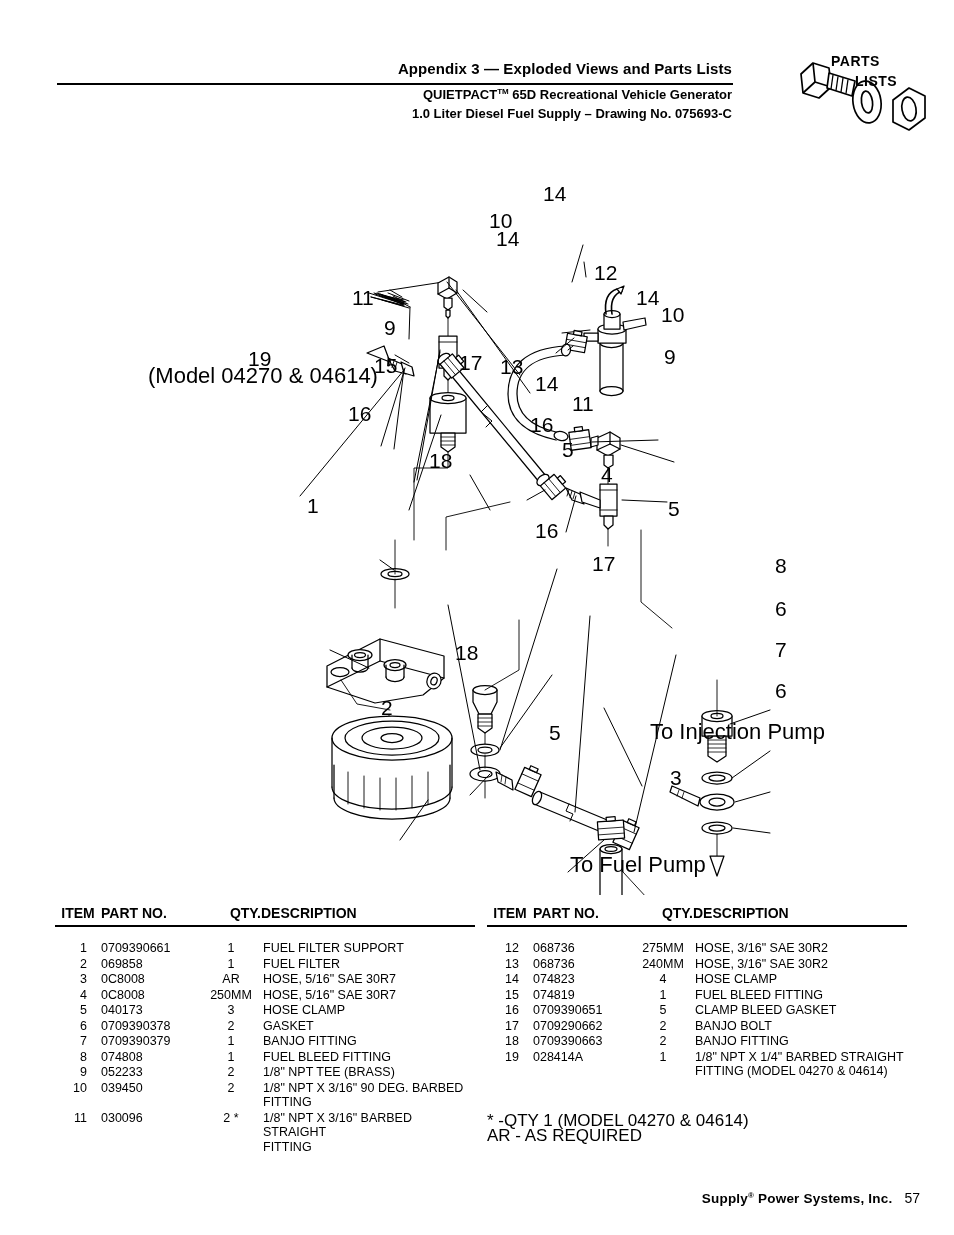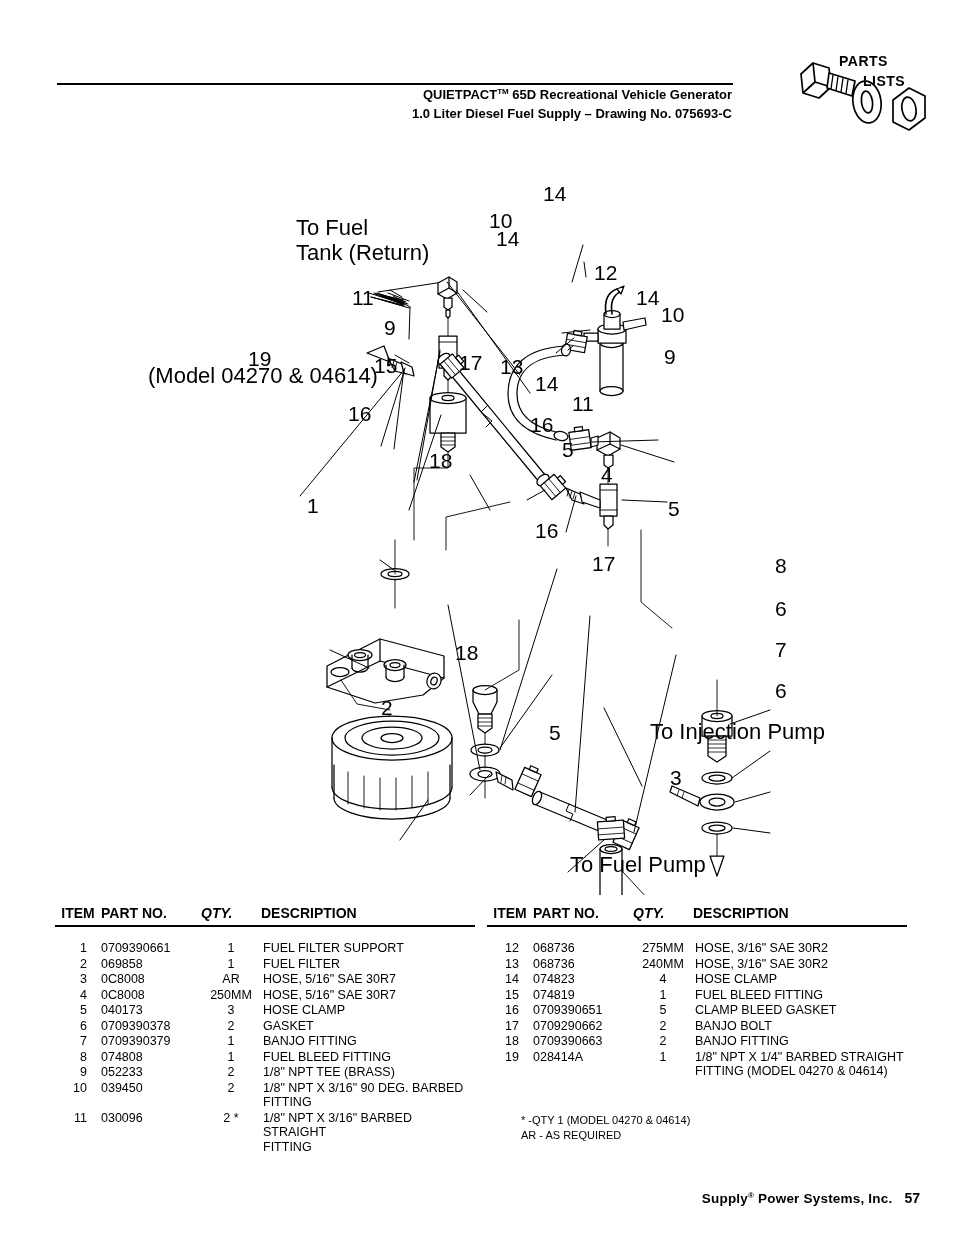--- a/index.html
+++ b/index.html
@@ -67,21 +67,20 @@
     top: 40px;
     width: 140px;
     height: 100px;
   }
   #parts-lists-logo .lbl {
     position: absolute;
     font-size: 14px;
     font-weight: bold;
     font-family: "Liberation Sans", sans-serif;
     letter-spacing: 0.5px;
-    margin-left: 8px;
   }
   #parts-lists-logo .lbl.parts { left: 38px; top: 13px; }
   #parts-lists-logo .lbl.lists { left: 62px; top: 33px; }
 
   
   #diagram {
     position: absolute;
     left: 0;
     top: 150px;
     width: 954px;
@@ -123,41 +122,40 @@
   .ptable thead th {
     font-size: 14px;
     font-weight: bold;
     text-align: left;
     padding: 0 0 4px 0;
     border-bottom: 2px solid #000;
     white-space: nowrap;
   }
   .ptable thead th.c-item { width: 46px; text-align: center; padding-left: 0;}
   .ptable thead th.c-part { width: 100px; }
-  .ptable thead th.c-qty  { width: 60px; text-align: left; font-style: italic;}
+  .ptable thead th.c-qty  { width: 60px; text-align: right;}
   .ptable thead th.c-desc { }
   .ptable tbody tr.spacer td { height: 14px; padding: 0; border: none; }
   .ptable tbody td {
     padding: 0 0 1px 0;
     vertical-align: top;
     line-height: 14.5px;
   }
   .ptable tbody td.c-item { text-align: right; padding-right: 14px; }
   .ptable tbody td.c-part { }
   .ptable tbody td.c-qty  { text-align: center; }
   .ptable tbody td.c-desc { padding-left: 2px;}
 
   .footnotes {
     position: absolute;
     left: 487px;
     top: 208px;
-    font-size: 11px;
+    font-size: 17px;
     line-height: 15px;
     white-space: pre-line;
-    margin-left: 34px;
   }
 
   
   #footer {
     position: absolute;
     left: 0;
     bottom: 28px;
     width: 954px;
     text-align: right;
     padding-right: 34px;
@@ -165,30 +163,31 @@
   }
   #footer .co {
     font-size: 13.5px;
     font-weight: bold;
     font-family: "Liberation Sans", sans-serif;
     letter-spacing: 0.2px;
   }
   #footer .co sup { font-size: 8px; vertical-align: super; }
   #footer .pg {
     font-size: 14px;
-    font-weight: bold;
+    font-weight: normal;
     margin-left: 12px;
     margin-top: 24px;
   }
 </style>
 </head>
 <body>
 
 <div id="header">
 
+  <div id="appendix-title">Appendix 3 — Exploded Views and Parts Lists</div>
 
   <div id="header-rule"></div>
 
   <div id="model-line"><span>QUIETPACT</span><sup>TM</sup><span> 65D Recreational Vehicle Generator</span></div>
 
   <div id="drawing-line">1.0 Liter Diesel Fuel Supply – Drawing No. 075693-C</div>
 
   <div id="parts-lists-logo">
     <svg width="140" height="100" viewBox="0 0 140 100">
       <g fill="#fff" stroke="#000" stroke-width="1.7" stroke-linejoin="round">
@@ -545,22 +544,20 @@
         <path d="M770,560 L730,574"></path>
         <path d="M770,601 L732,628"></path>
         <path d="M770,642 L735,652"></path>
         <path d="M770,683 L733,678"></path>
         <path d="M470,645 L490,624"></path>
         <path d="M400,690 L428,650"></path>
         <path d="M568,722 L604,690"></path>
       </g>
     </g>
   </svg>
-<div class="dlabel callout" style="left: 296px; top: 66px; white-space: pre;">To Fuel
-Tank (Return)</div>
     <div class="dlabel callout" style="left: 148px; top: 214px; white-space: pre;">(Model 04270 &amp; 04614)</div>
     <div class="dlabel callout" style="left: 650px; top: 570px; white-space: pre;">To Injection Pump</div>
     <div class="dlabel callout" style="left: 570px; top: 703px; white-space: pre;">To Fuel Pump</div>
     <div class="dlabel num" style="left: 543px; top: 32px;">14</div>
     <div class="dlabel num" style="left: 489px; top: 59px;">10</div>
     <div class="dlabel num" style="left: 496px; top: 77px;">14</div>
     <div class="dlabel num" style="left: 594px; top: 111px;">12</div>
     <div class="dlabel num" style="left: 352px; top: 136px;">11</div>
     <div class="dlabel num" style="left: 636px; top: 136px;">14</div>
     <div class="dlabel num" style="left: 661px; top: 153px;">10</div>

